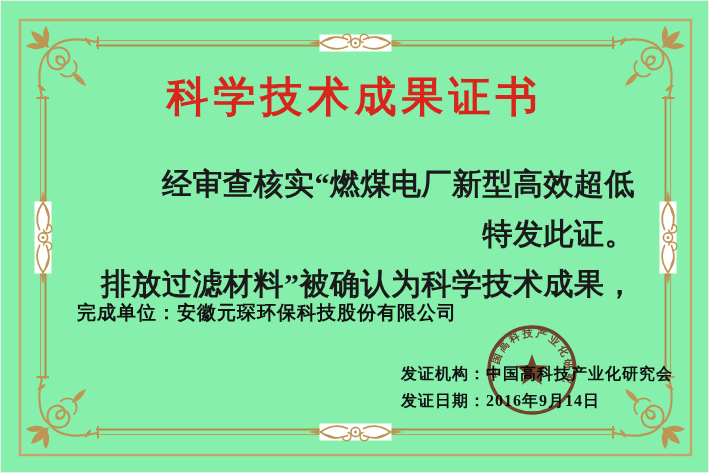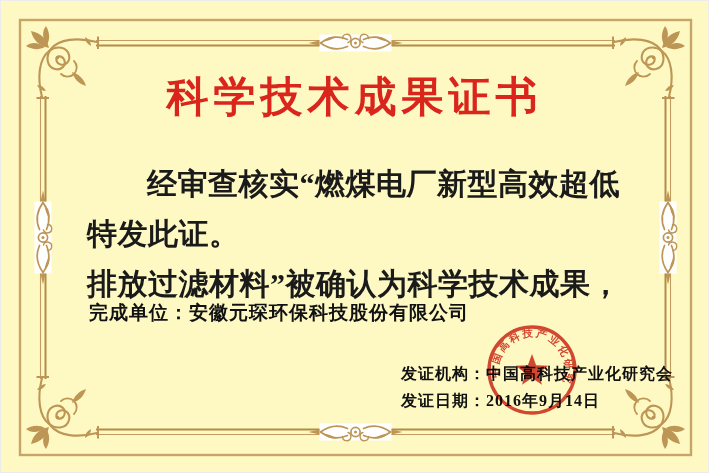--- a/index.html
+++ b/index.html
@@ -1,19 +1,19 @@
 <!DOCTYPE html>
 <html><head>
 <meta charset="utf-8">
 <style>
   html,body{margin:0;padding:0;background:#ffffff;}
   .page{
     position:relative;
     width:709px;height:473px;
-    background:#fef9c3;
+    background:#86efac;
     overflow:hidden;
     box-sizing:border-box;
     border:1px solid #ececec;
     font-family:"Liberation Serif","DejaVu Serif",serif;
   }
   .border-svg{position:absolute;left:0;top:0;width:709px;height:473px;}
   .title{
     position:absolute;left:0;right:0;top:68px;
     text-align:center;
     font-size:42px;font-weight:700;
@@ -21,24 +21,24 @@
     letter-spacing:5px;
     font-family:"Liberation Serif","DejaVu Serif",serif;
   }
   .body-text{
     position:absolute;left:86px;top:158px;width:548px;
     font-size:30px;font-weight:700;
     color:#1a1a1a;
     letter-spacing:0.5px;
     font-family:"Liberation Serif","DejaVu Serif",serif;
   }
-  .body-text .line{height:50px;line-height:50px;white-space:nowrap;}
+  .body-text .line{height:50px;line-height:50px;white-space:nowrap;text-align:right;}
   .body-text .line.indent{padding-left:60px;}
   .completed-by{
-    position:absolute;left:88px;top:299px;
+    position:absolute;left:76px;top:299px;
     font-size:19px;font-weight:700;
     color:#111111;letter-spacing:1px;
     white-space:nowrap;
     font-family:"Liberation Serif","DejaVu Serif",serif;
   }
   .issue-block{
     position:absolute;left:400px;top:359px;
     font-size:16px;font-weight:700;
     color:#111111;letter-spacing:1px;
     font-family:"Liberation Serif","DejaVu Serif",serif;

